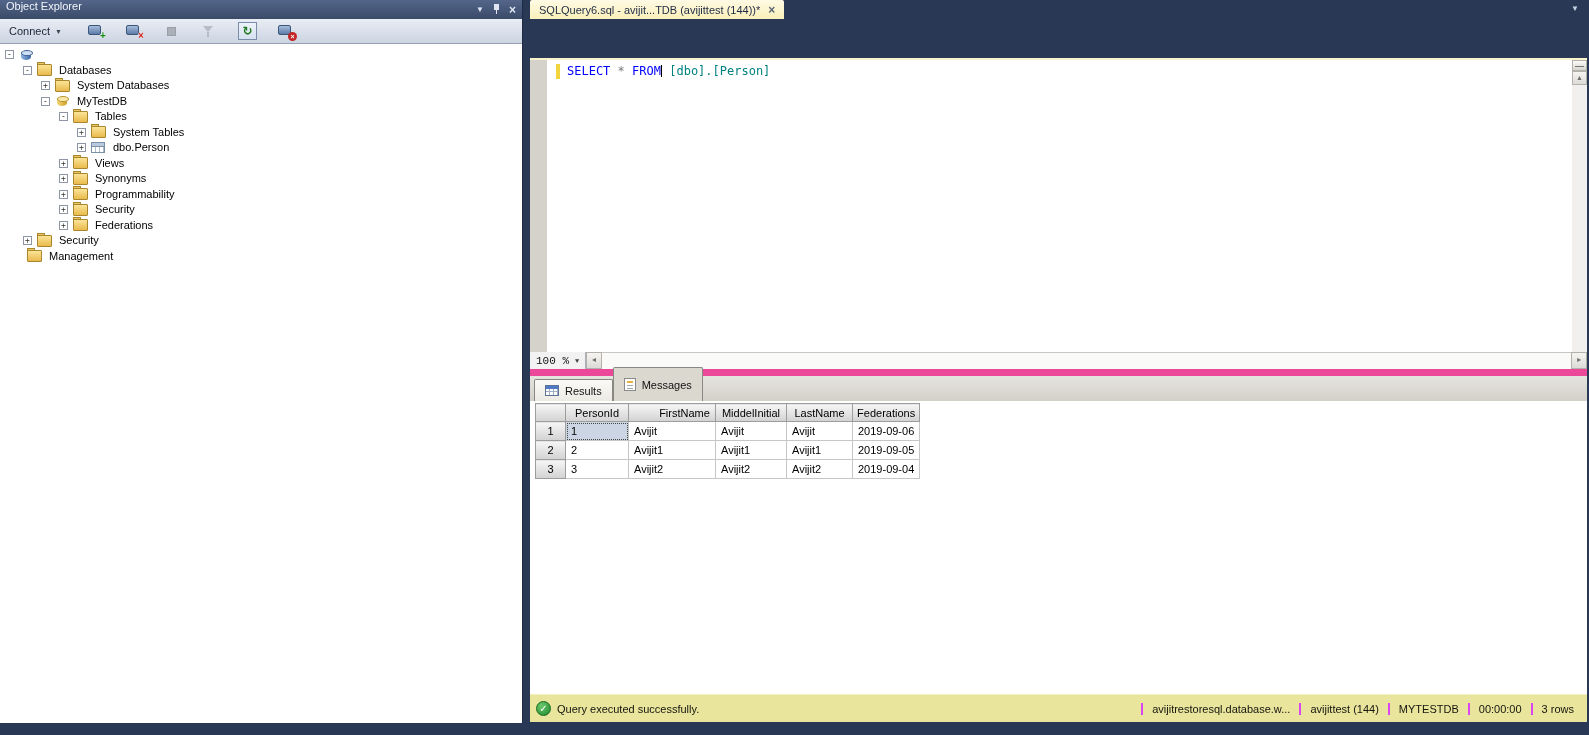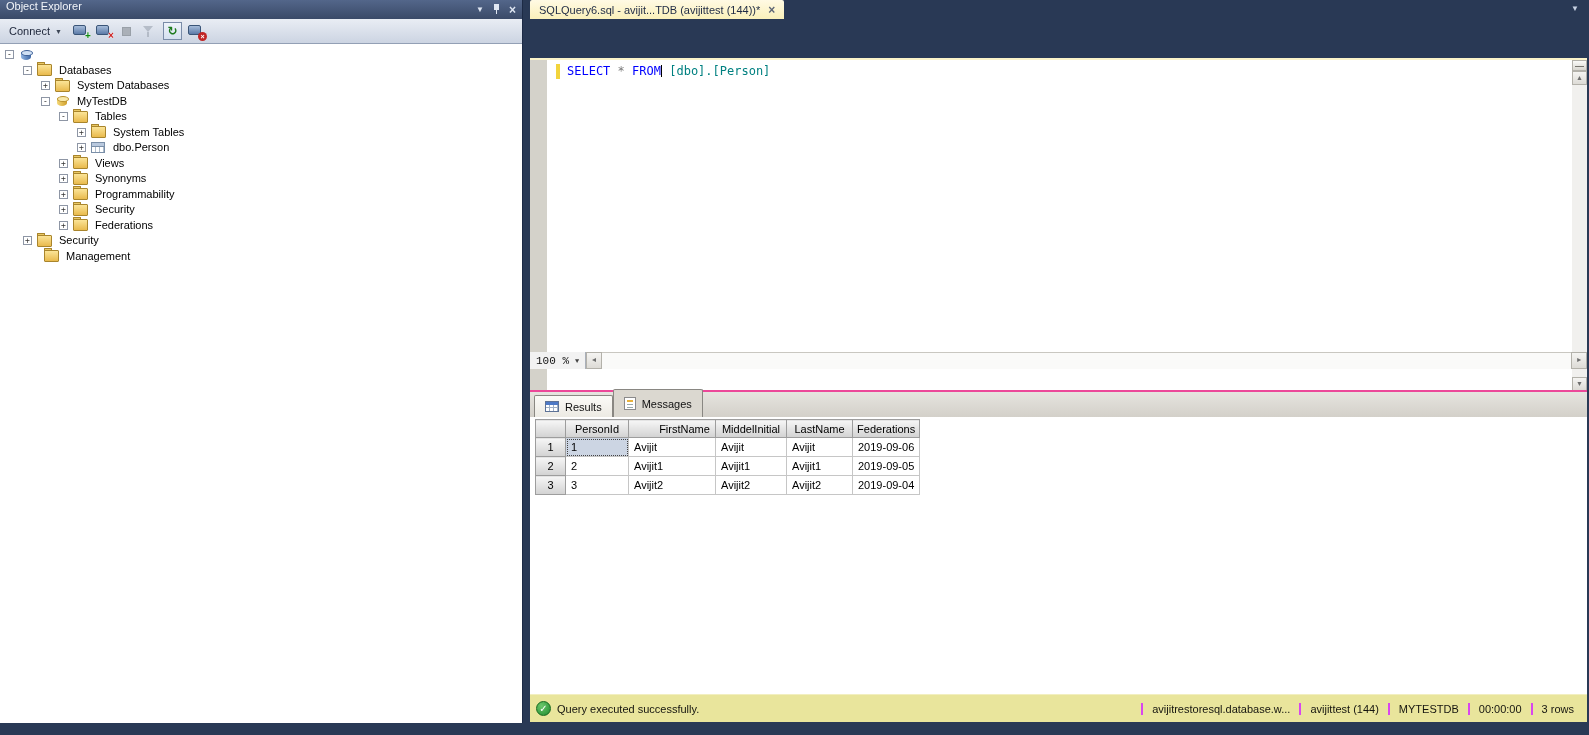--- a/index.html
+++ b/index.html
@@ -14,21 +14,21 @@
               color:#f2f5fa; display:flex; padding:0 6px; }
   .oe-title-text { flex:1; }
   .oe-title-icons { display:flex; align-items:center; gap:9px; }
   .tw-chevron { font-size:8px; color:#dfe6f2; line-height:1; }
   .pin-icon { position:relative; width:7px; height:11px; }
   .pin-icon::before { content:""; position:absolute; top:0; left:1px; width:5px; height:6px; background:#dfe6f2; }
   .pin-icon::after  { content:""; position:absolute; top:6px; left:3px; width:1px; height:4px; background:#dfe6f2; }
   .tw-close { font-size:12px; color:#dfe6f2; line-height:1; font-weight:bold; }
 
   .oe-toolbar { height:25px; flex:0 0 25px; background:linear-gradient(#e9edf4,#ccd4e2);
-                border-bottom:1px solid #93a0b5; display:flex; align-items:center; padding:0 4px; gap:6px; }
+                border-bottom:1px solid #93a0b5; display:flex; align-items:center; padding:0 4px; gap:21px; }
   .connect-btn { display:flex; align-items:center; gap:5px; padding:2px 5px; color:#1c2438; }
   .connect-caret { font-size:7px; color:#3c4656; }
   .tb-icon { position:relative; width:17px; height:15px; display:inline-block; }
   .tb-server-base { position:absolute; left:0; top:1px; width:13px; height:10px; border:1px solid #3a5578;
                     background:linear-gradient(#a6bcda,#5c7ba8); border-radius:2px; }
   .tb-badge { position:absolute; right:-1px; bottom:-1px; font-size:10px; font-weight:bold; line-height:9px;
               text-shadow:0 0 1px #fff,0 0 1px #fff; }
   .badge-plus { color:#0f8a0f; }
   .badge-x { color:#cc1f1f; }
   .tb-stop { width:9px; height:9px; background:#aab0b8; border:1px solid #99a0a8; margin:0 3px; }
@@ -98,25 +98,25 @@
   .editor-bottombar { position:absolute; left:0; top:352px; right:0; height:17px; background:#d8dce4;
                       display:flex; align-items:center;font-family:Liberation Mono, monospace; }
   .zoom-combo { display:flex; align-items:center; gap:6px; background:#f2f2f2; height:17px;
                 padding:0 6px; border-right:1px solid #aab0ba; color:#111; }
   .zoom-caret { font-size:7px; color:#444; }
   .hscroll-btn { width:16px; height:17px; background:linear-gradient(#f5f4f2,#dddbd6); border:1px solid #b3b1aa;
                  color:#6e6e6e; font-size:7px; text-align:center; line-height:15px; }
   .hscroll-track { flex:1; height:17px; background:#fafaf9; border-top:1px solid #c9c7c1; }
 
   
-  .results-pane { position:absolute; left:0; top:390px; right:0; height:325px; background:#0f766e;
-                  border-top:2px solid #ec4899; }
+  .results-pane { position:absolute; left:0; top:369px; right:0; height:325px; background:#0f766e;
+                  border-top:7px solid #ec4899; }
   .results-tabstrip { height:25px; display:flex; align-items:flex-end; padding-left:4px;
                       background:linear-gradient(#e6e4df,#d3d0c9); }
-  .rtab { display:flex; align-items:center; gap:6px; height:28px; padding:0 10px;
+  .rtab { display:flex; align-items:center; gap:6px; height:34px; padding:0 10px;
           border:1px solid #898782; border-bottom:none; border-radius:2px 2px 0 0;
           background:#dbd8d0; color:#111; position:relative; }
   .rtab.active { background:linear-gradient(#fbfaf7,#eceae3); z-index:2; height:22px; }
   .grid-mini { width:14px; height:11px; border:1px solid #5d7296; background:#fff; position:relative;
                background-image:repeating-linear-gradient(90deg,transparent 0 3px,#9fb0c6 3px 4px),
                                 repeating-linear-gradient(0deg,transparent 0 3px,#9fb0c6 3px 4px); }
   .grid-mini::before { content:""; position:absolute; top:0; left:0; right:0; height:3px;
                        background:#4d79c6; }
   .msg-mini { width:12px; height:13px; background:#fff; border:1px solid #8a8a8a; position:relative; }
   .msg-mini::before { content:""; position:absolute; top:2px; left:2px; right:2px; height:2px; background:#e8b23c; }
@@ -233,21 +233,21 @@
     <div class="tree-row" style="padding-left:59px">
       <span class="expander">+</span>
       <span class="ticon ic-folder"></span>
       <span class="tlabel">Federations</span>
     </div>
     <div class="tree-row" style="padding-left:23px">
       <span class="expander">+</span>
       <span class="ticon ic-folder"></span>
       <span class="tlabel">Security</span>
     </div>
-    <div class="tree-row" style="padding-left:30px">
+    <div class="tree-row" style="padding-left:13px">
       <span class="expander"></span>
       <span class="ticon ic-folder"></span>
       <span class="tlabel">Management</span>
     </div>
   </div>
 </div>
 
 <div class="right-pane">
 
   <div class="doc-tabstrip">

